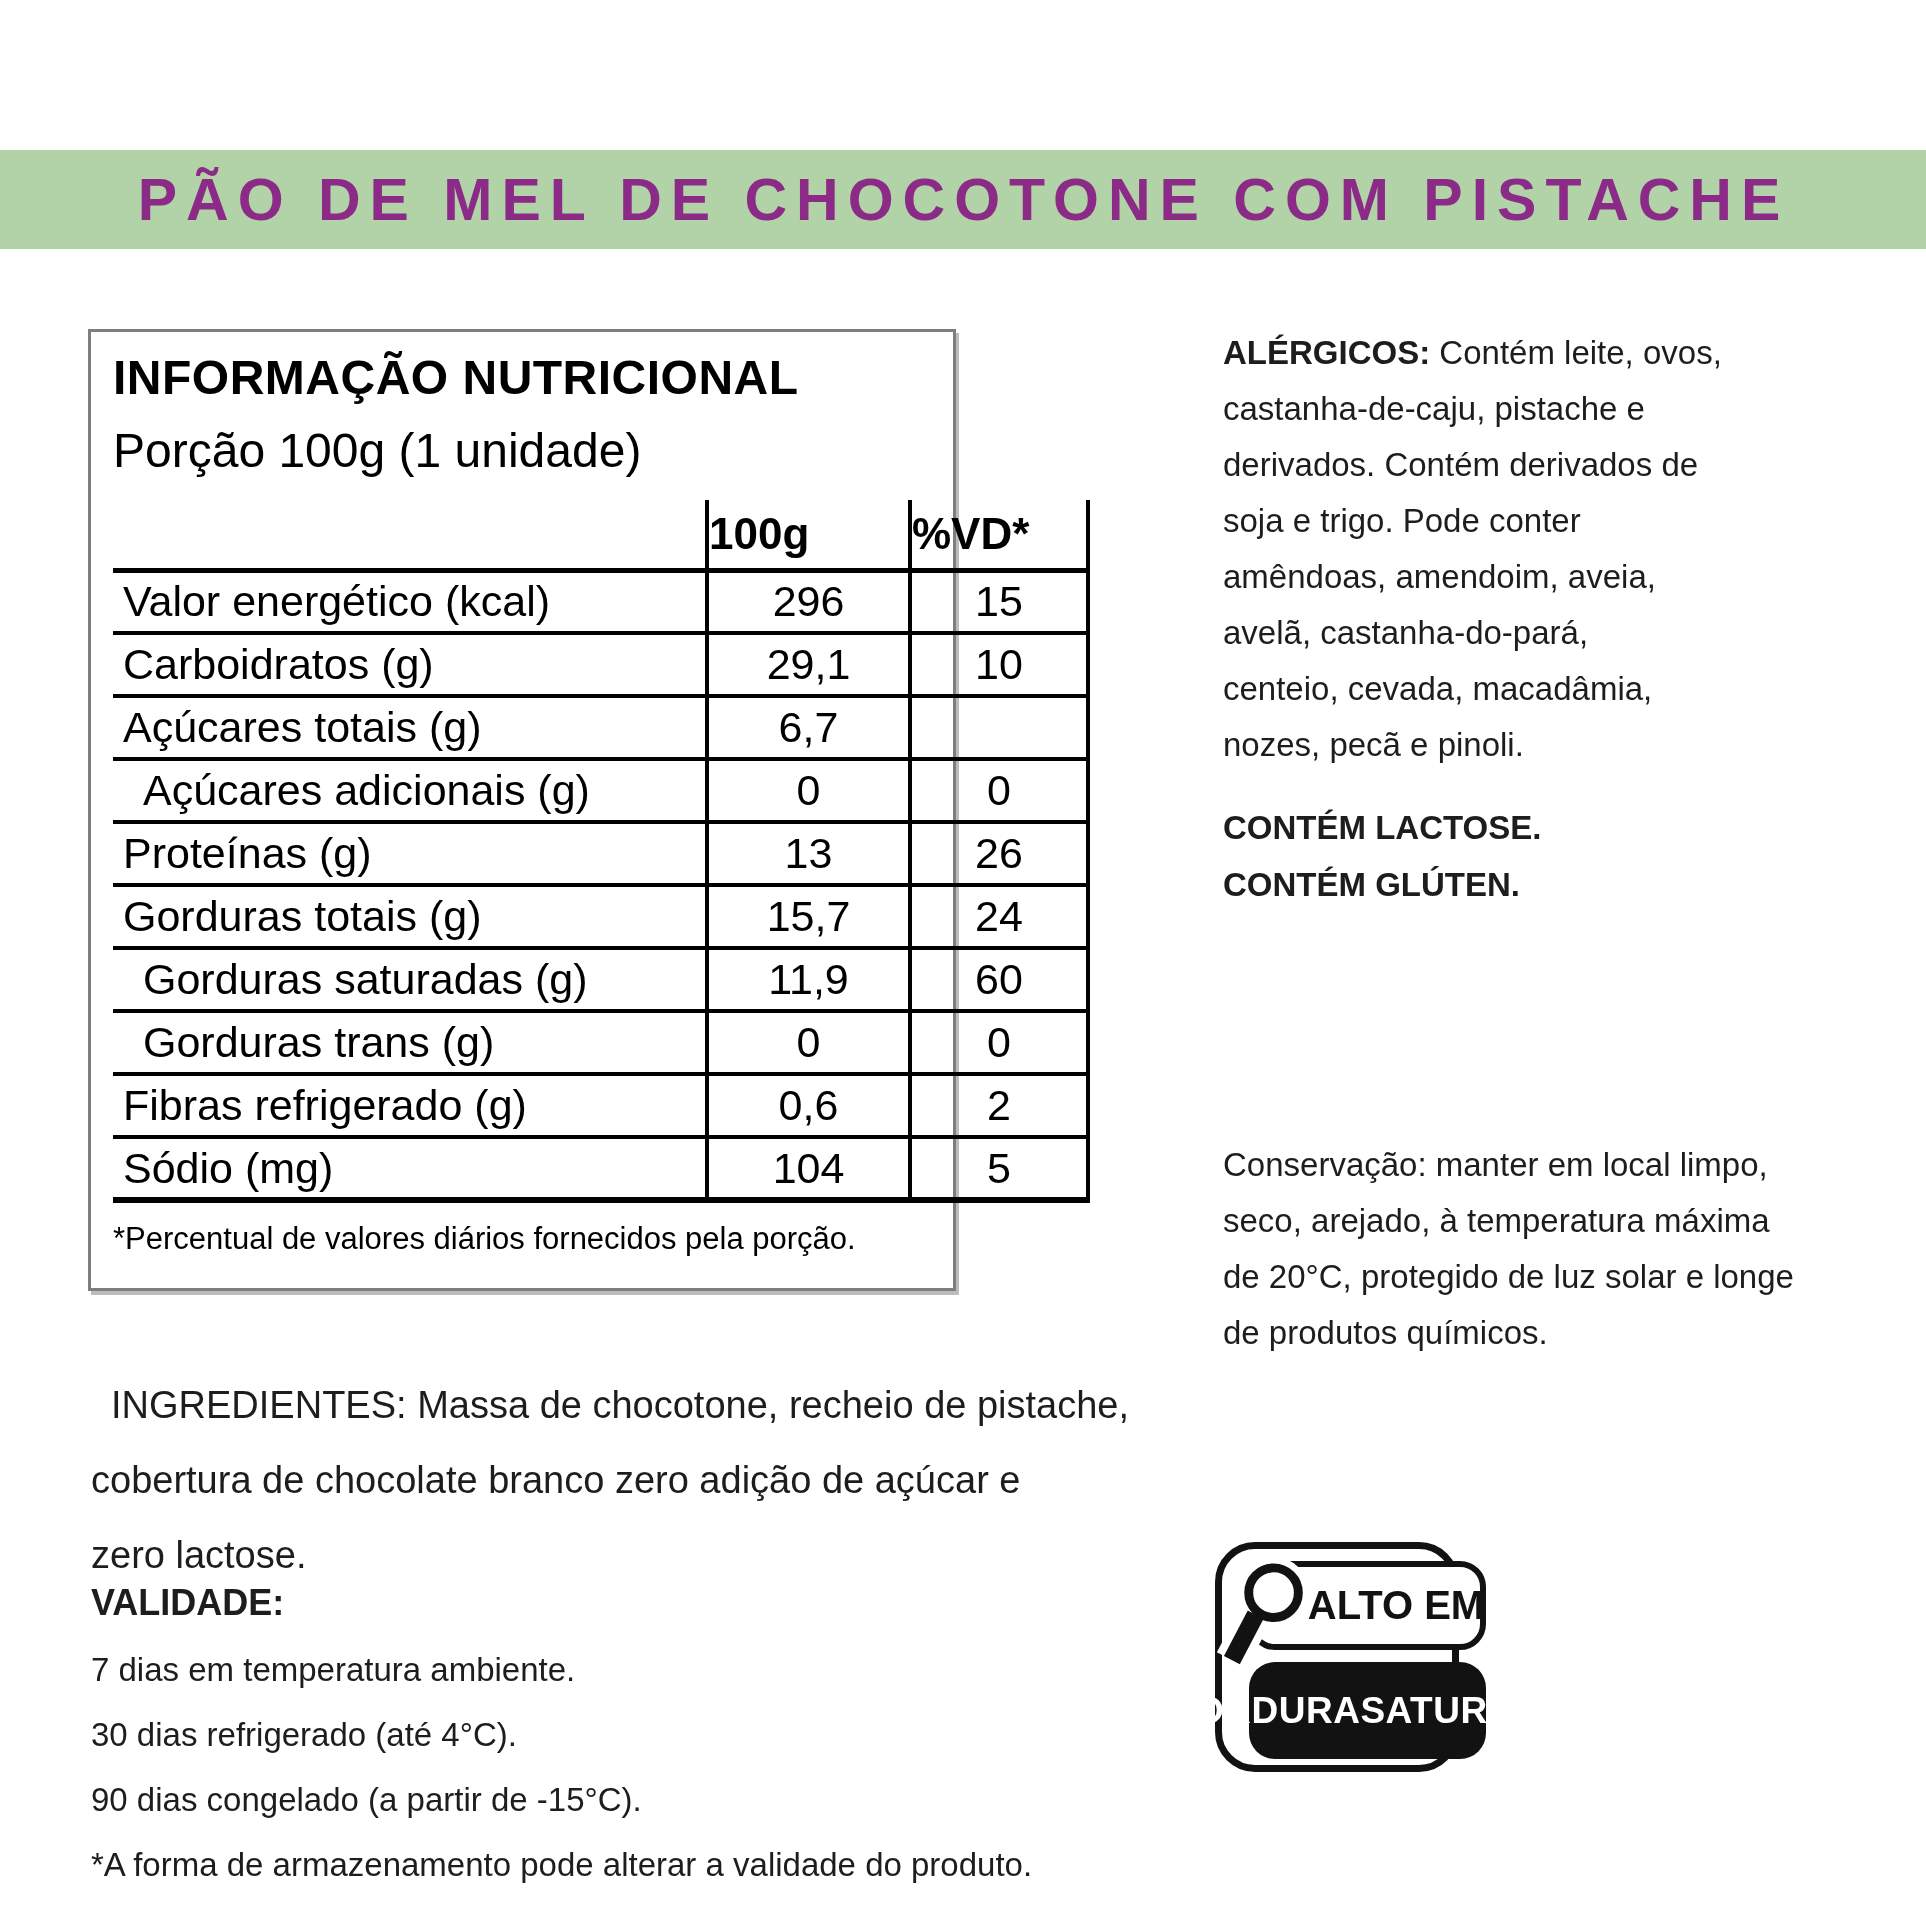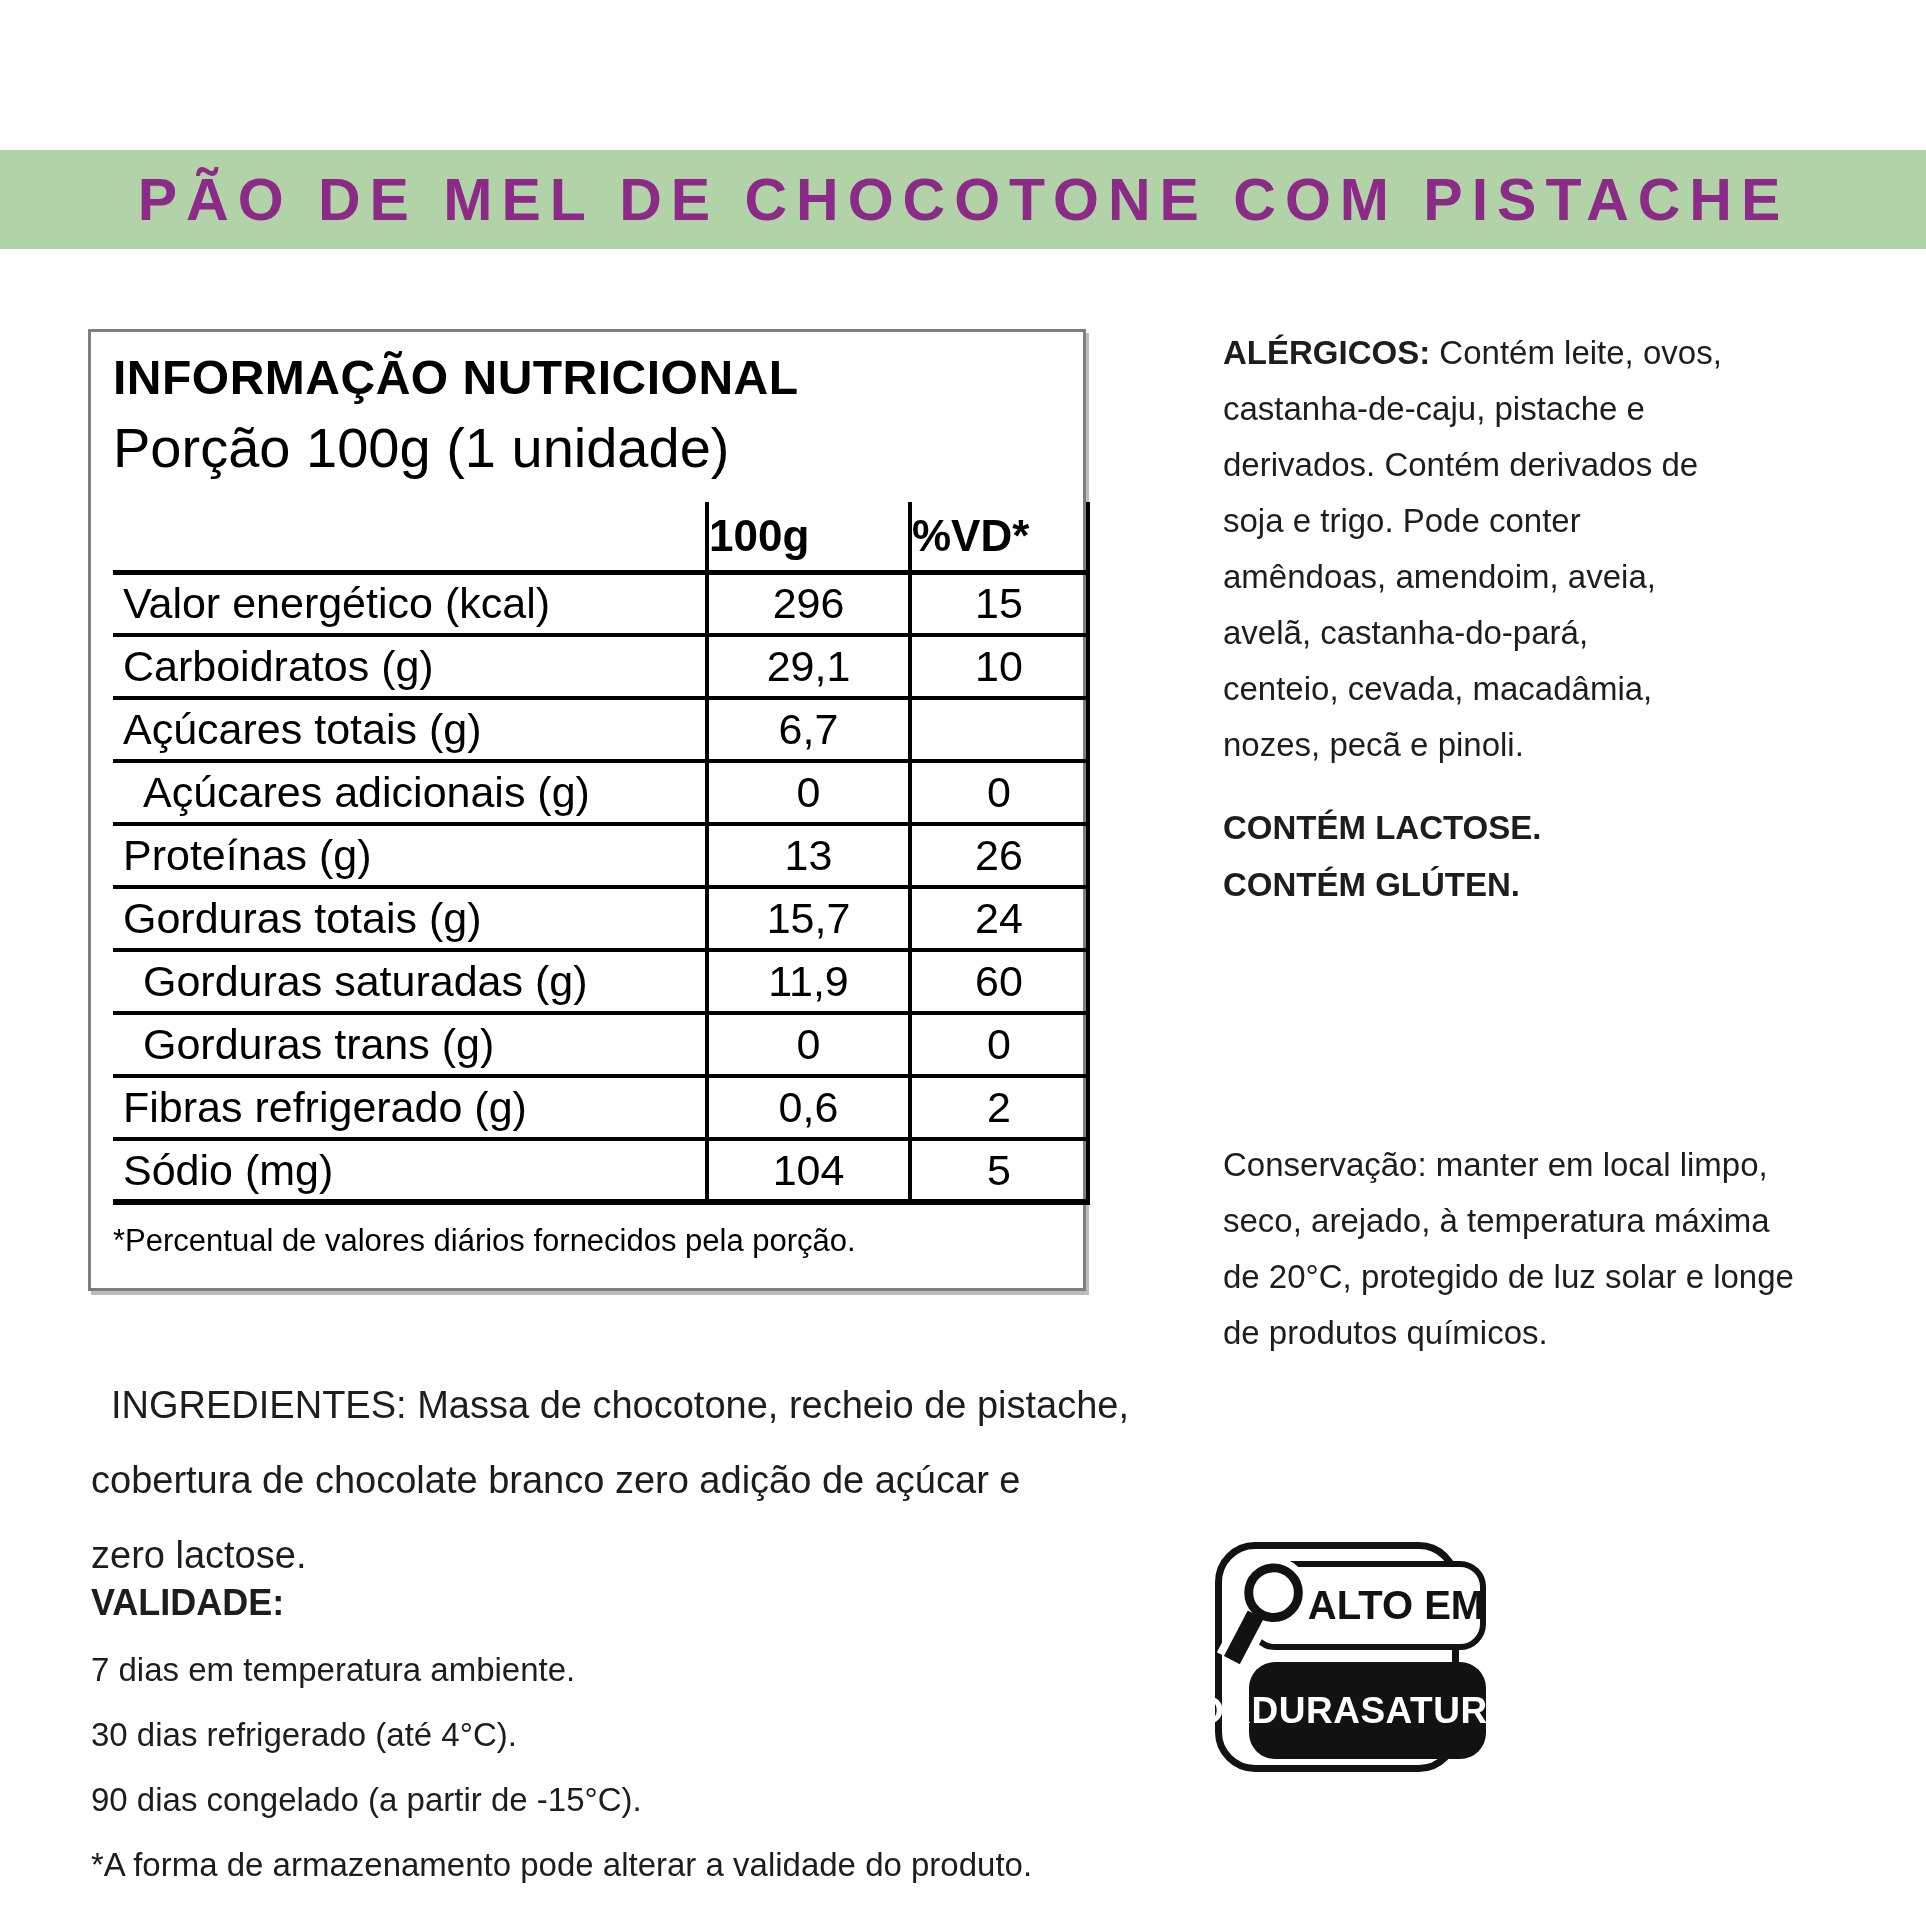--- a/index.html
+++ b/index.html
@@ -12,26 +12,26 @@
     position: absolute; left: 0; top: 150px; width: 1927px; height: 99px;
     background: #b1d3a7; display: flex; align-items: center; justify-content: center;
   }
   .band-title {
     font-size: 59px; font-weight: bold; letter-spacing: 9px; color: #8c2b87;
     white-space: nowrap;
   }
 
   
   .nutri-box {
-    position: absolute; left: 88px; top: 329px; width: 998px; height: 962px;
+    position: absolute; left: 88px; top: 329px; width: 868px; height: 962px;
     background: #fff; border: 3px solid #7e7e7e; box-shadow: 3px 4px 0 #bcbcbc;
     padding: 18px 22px 0 22px;
   }
   .nutri-title { font-size: 48px; font-weight: bold; letter-spacing: 0.5px; }
-  .nutri-portion { font-size: 56px; margin-top: 10px; }
+  .nutri-portion { font-size: 48px; margin-top: 18px; }
   table.nutri {
     border-collapse: collapse; margin-top: 22px; width: 975px; table-layout: fixed;
   }
   col.c-label { width: 594px; }
   col.c-val   { width: 203px; }
   col.c-vd    { width: 178px; }
   table.nutri th {
     font-size: 44px; font-weight: bold; text-align: left; height: 70px;
     border-bottom: 5px solid #000; vertical-align: middle;
   }

